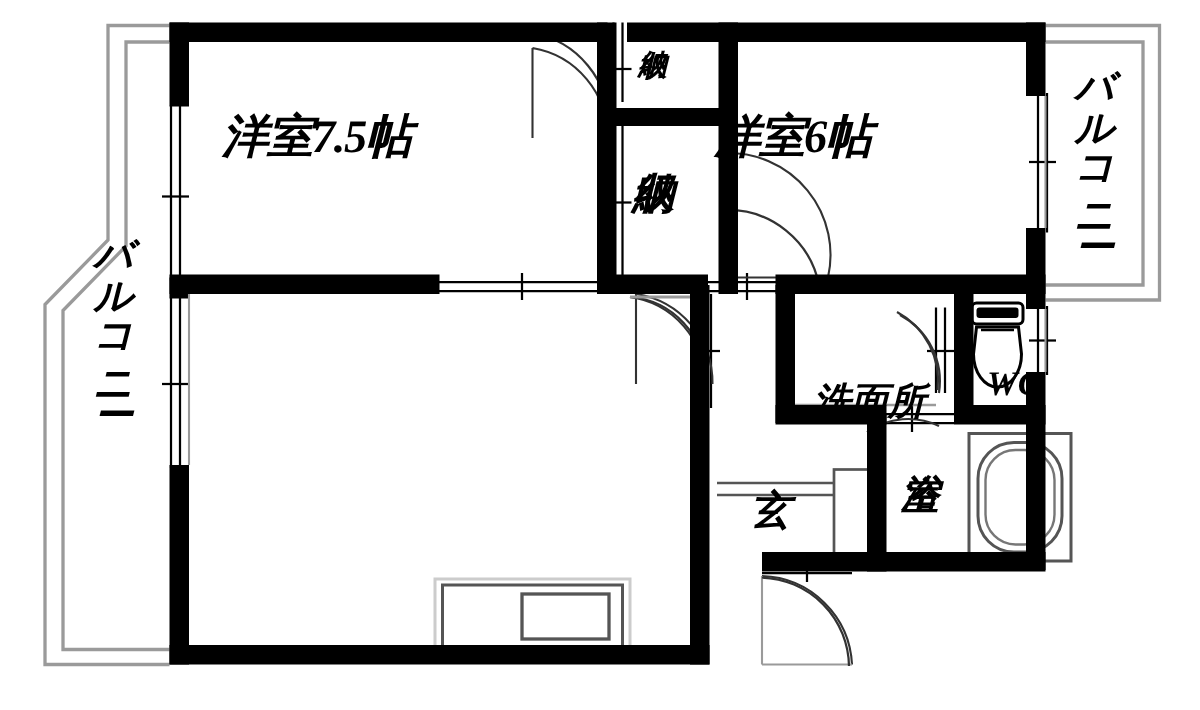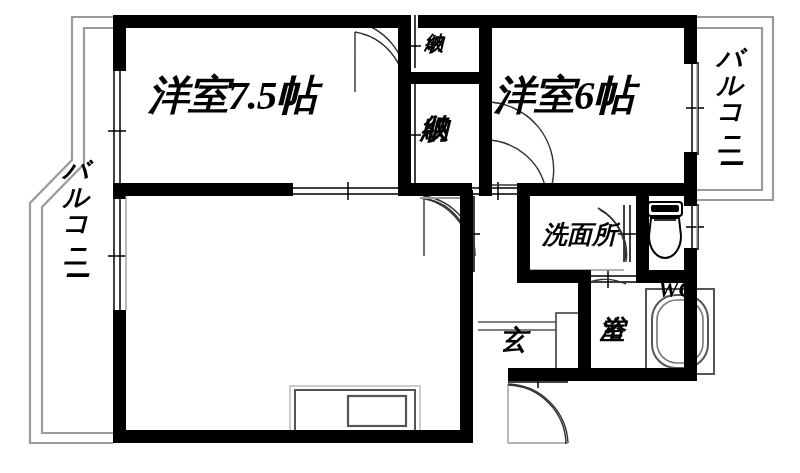--- a/index.html
+++ b/index.html
@@ -26,21 +26,21 @@
     position: absolute;
     font-family: "Liberation Serif", "DejaVu Serif", serif;
     font-style: italic;
     font-weight: bold;
     color: #000000;
     white-space: nowrap;
     line-height: 1;
     user-select: none;
   }
   .label-big {
-    font-size: 41px;
+    font-size: 31px;
     letter-spacing: -1px;
     font-family: Liberation Serif, serif;
   }
   .label-ldk {
     font-size: 44px;
     letter-spacing: -1px;
   }
   .label-vert {
     writing-mode: vertical-rl;
     text-orientation: upright;
@@ -55,20 +55,21 @@
     letter-spacing: 0px;
   }
   .label-closet-lg {
     font-size: 28px;
     letter-spacing: 0px;
   }
   .label-wash {
     font-size: 25px;
     font-style: italic;
     font-weight: bold;
+    margin-top: 34px;
   }
   .label-wc {
     font-size: 23px;
     font-style: italic;
     font-weight: bold;
   }
   .label-bath {
     font-size: 25px;
     letter-spacing: 0px;
   }
@@ -297,30 +298,30 @@
     <g stroke="#9a9a9a" stroke-width="1.4" fill="none">
       <line x1="126" y1="196" x2="126" y2="310"></line>
       <line x1="697" y1="64" x2="697" y2="152"></line>
       <line x1="697" y1="206" x2="697" y2="248"></line>
     </g>
 
   </svg>
 
   <div class="room-label label-big" style="left:148px; top:75px;">洋室7.5帖</div>
 
-  <div class="room-label label-big" style="left:494px; top:75px;text-align:right;">洋室6帖</div>
+  <div class="room-label label-big" style="left:476px; top:75px;text-align:right;">洋室6帖</div>
 
 
   <div class="room-label label-vert label-closet-sm" style="left:425px; top:18px;">収納</div>
 
   <div class="room-label label-vert label-closet-lg" style="left:420px; top:92px;">収納</div>
 
   <div class="room-label label-wash" style="left:542px; top:222px;">洗面所</div>
 
-  <div class="room-label label-wc" style="left:658px; top:244px;margin-top:34px;">WC</div>
+  <div class="room-label label-wc" style="left:658px; top:244px;">WC</div>
 
   <div class="room-label label-vert label-bath" style="left:600px; top:296px;">浴室</div>
 
   <div class="room-label label-genkan" style="left:500px; top:327px;">玄</div>
 
   <div class="room-label label-vert label-balcony" style="left:62px; top:140px;">バルコニー</div>
 
   <div class="room-label label-vert label-balcony" style="left:716px; top:28px;">バルコニー</div>
 
 </div>

